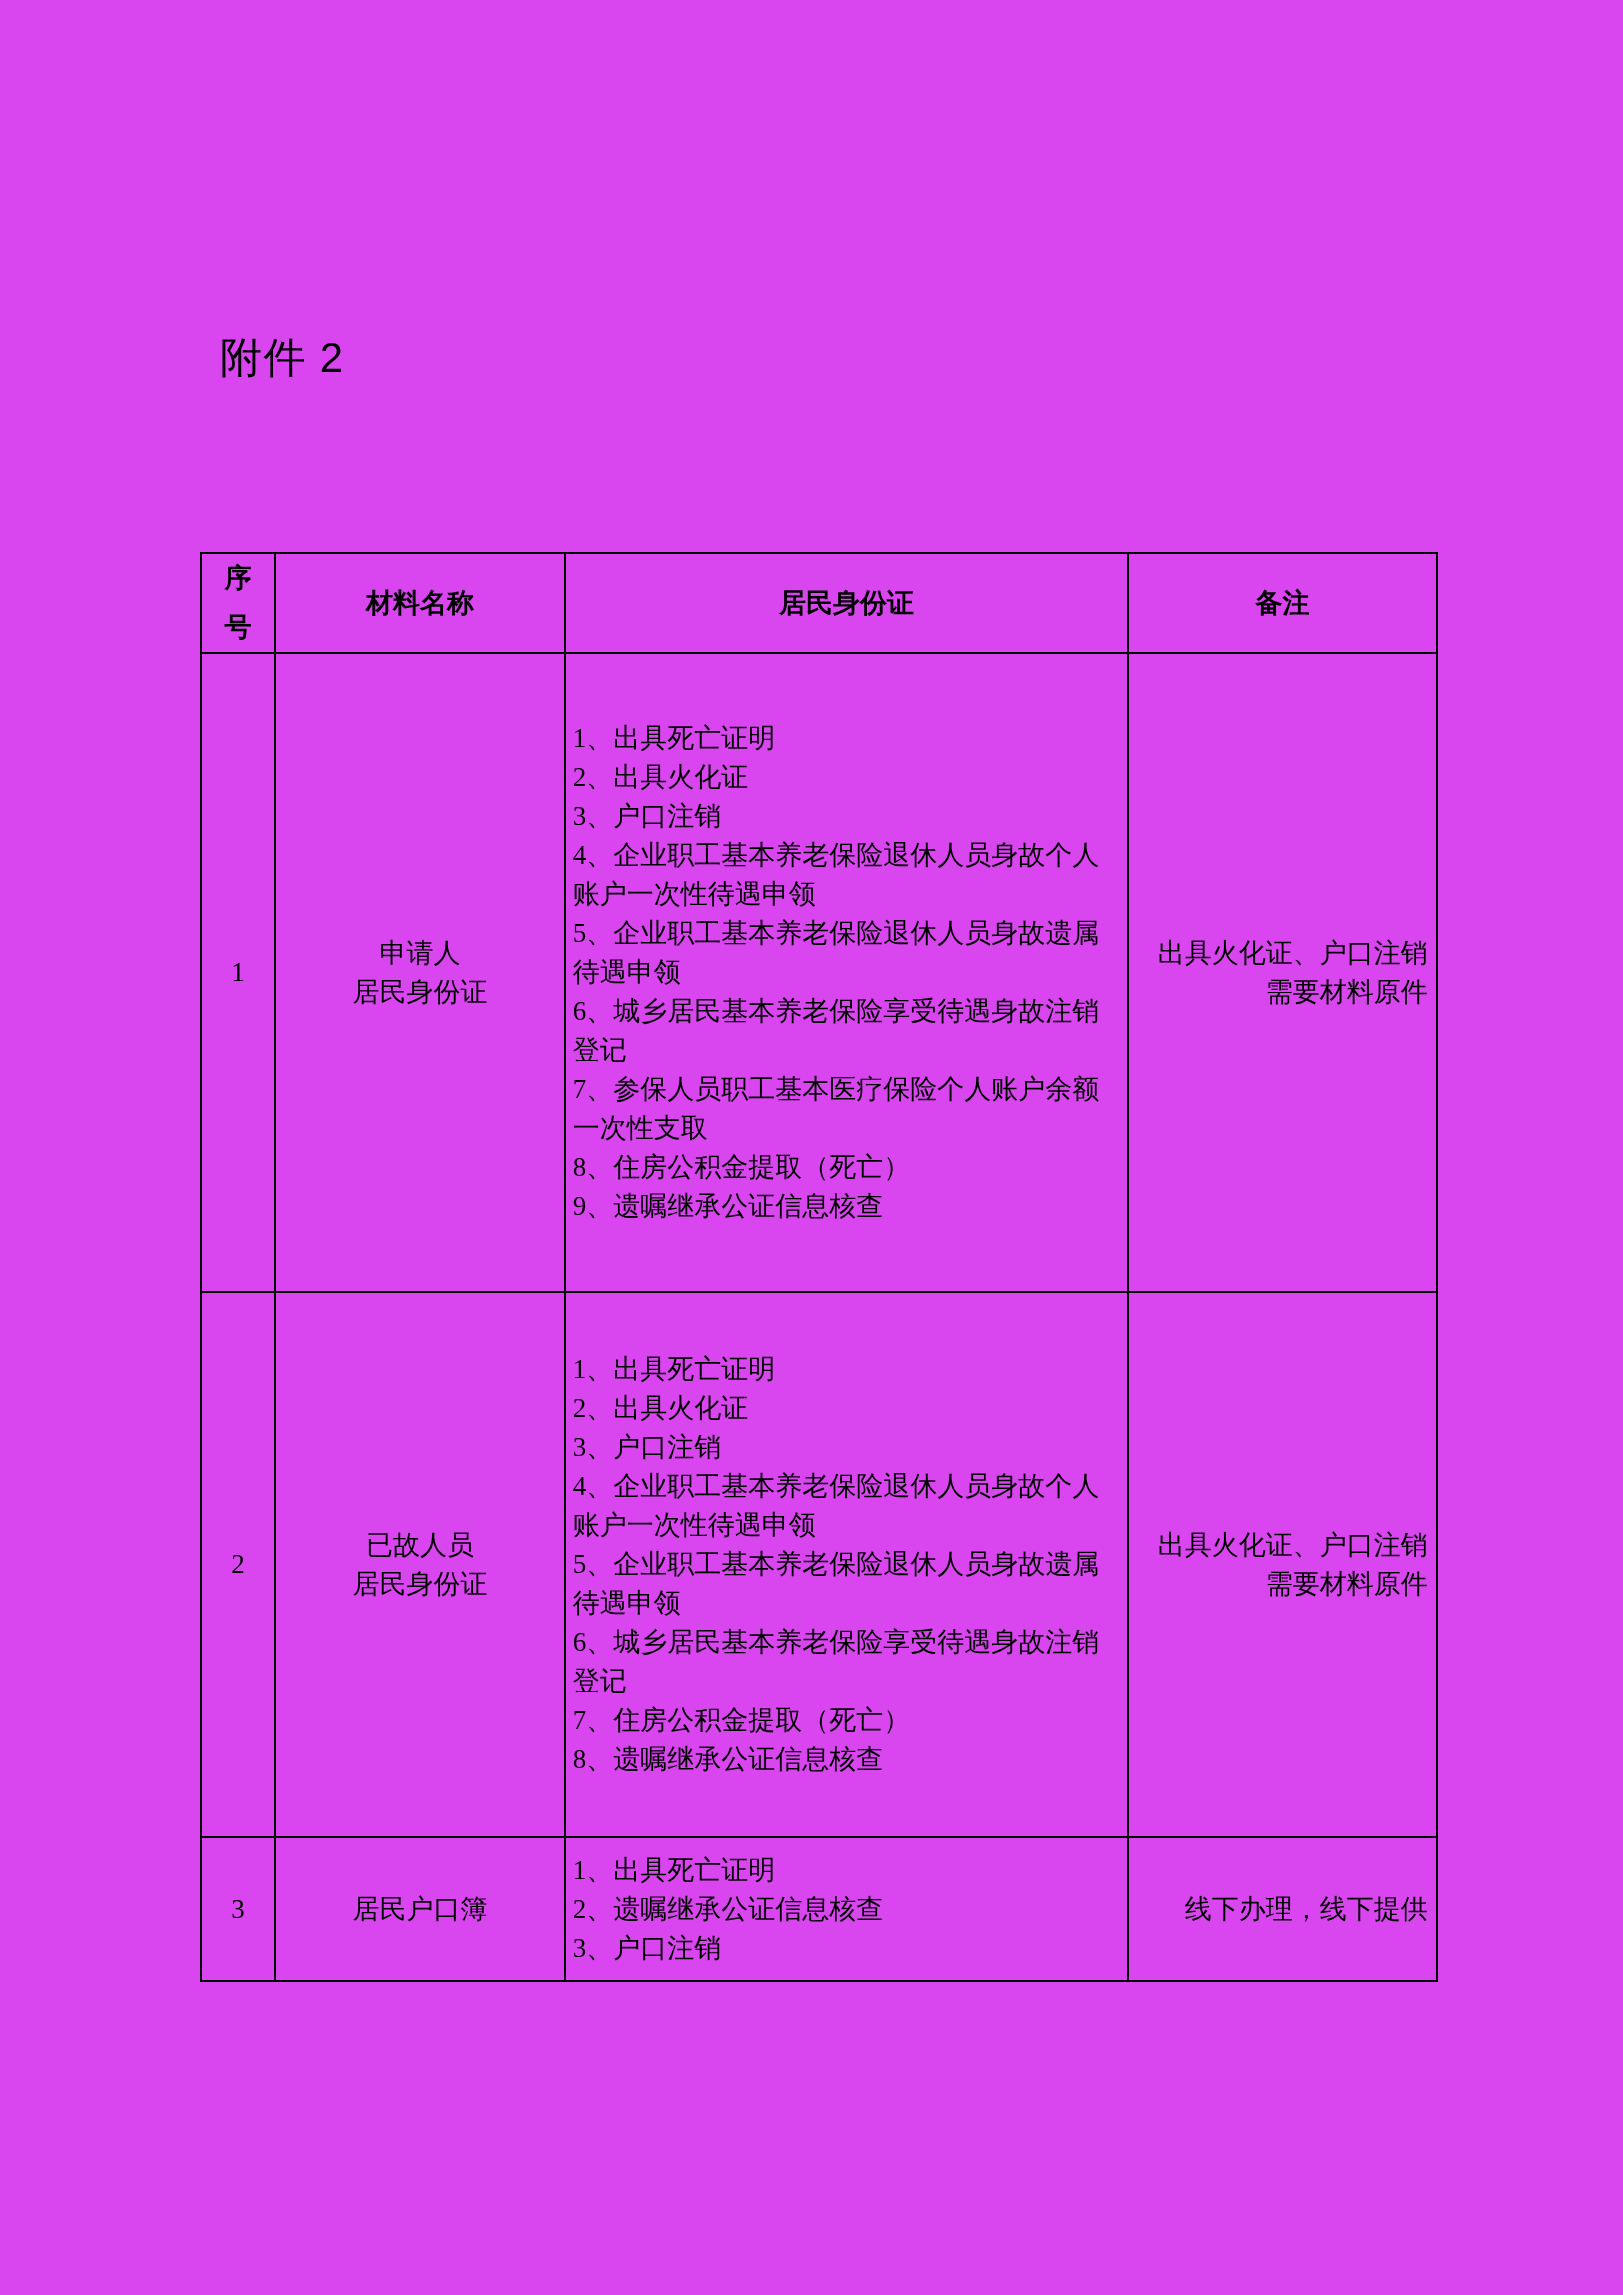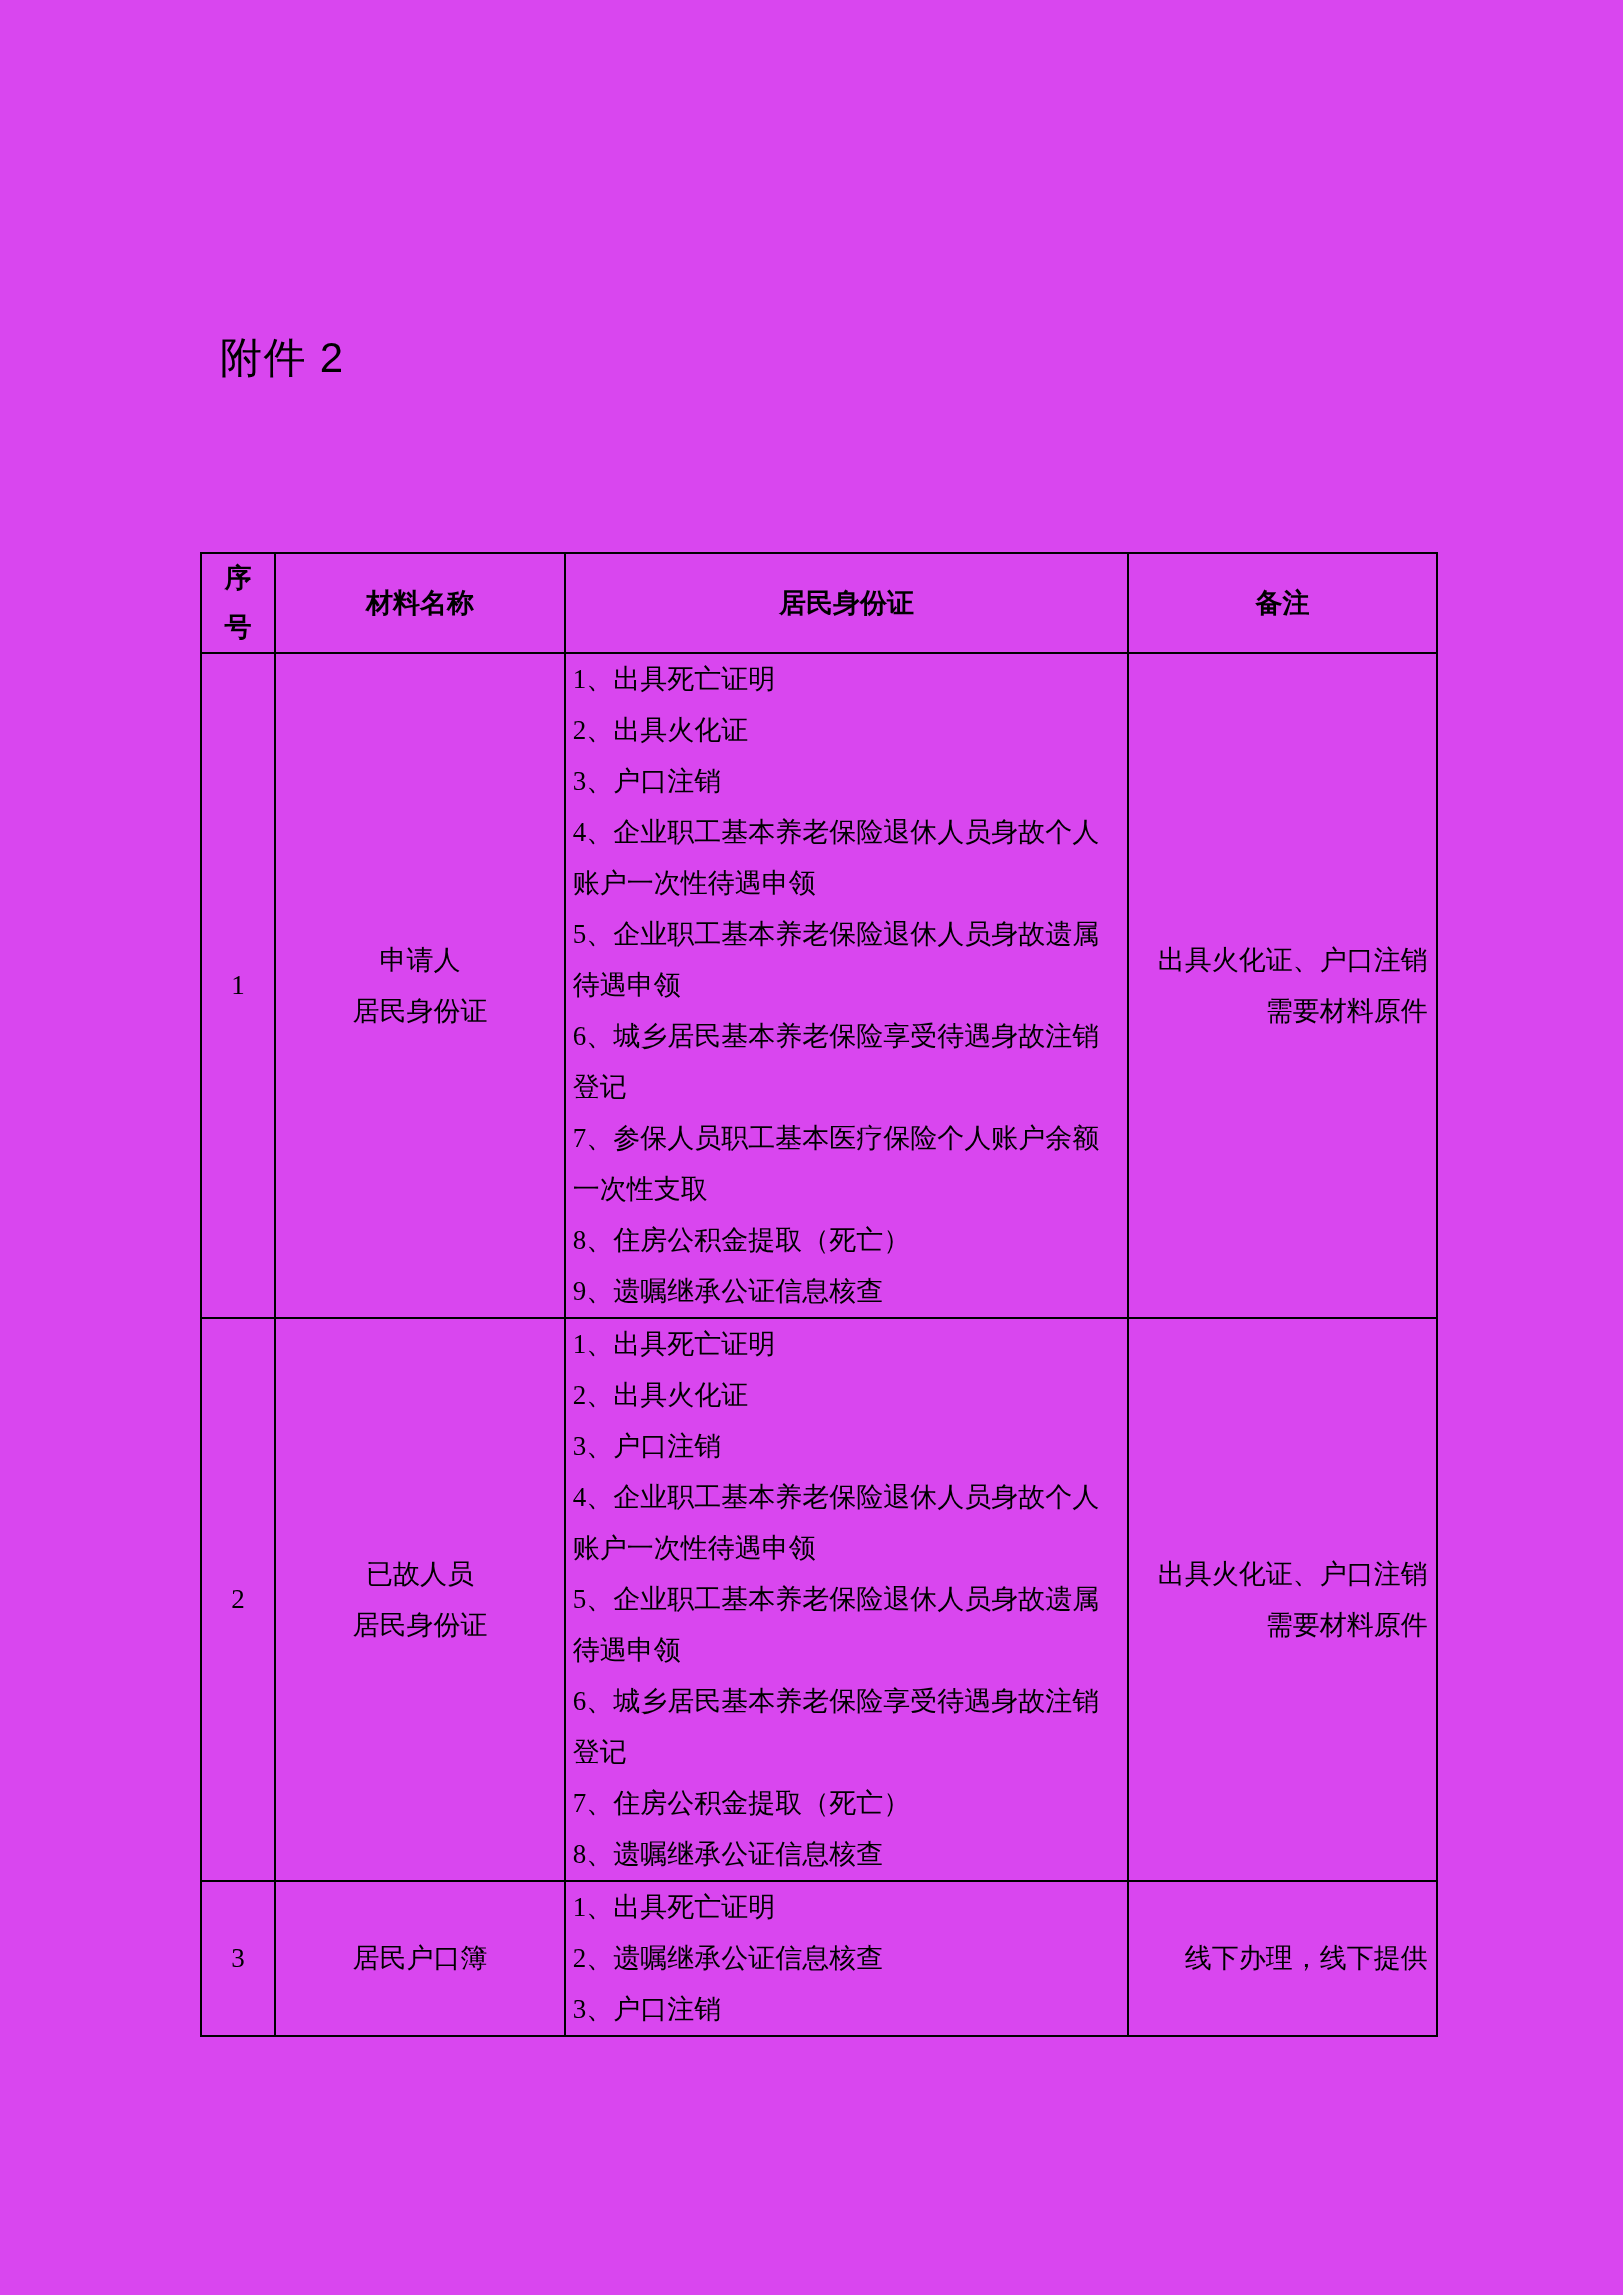--- a/index.html
+++ b/index.html
@@ -58,21 +58,21 @@
   }
   .materials-table th {
     font-family: "Liberation Sans", "DejaVu Sans", sans-serif;
     font-weight: 600;
     font-size: 27px;
     line-height: 49px;
     text-align: center;
   }
   .materials-table td {
     font-size: 27px;
-    line-height: 51px;
+    line-height: 39px;
     margin-top: 44px;
   }
   tr.row-header { height: 100px; }
   tr.row-1 { height: 639px; }
   tr.row-2 { height: 545px; }
   tr.row-3 { height: 144px; }
 
   th.hdr-index { padding: 0 11px; }
 
   td.cell-index {

